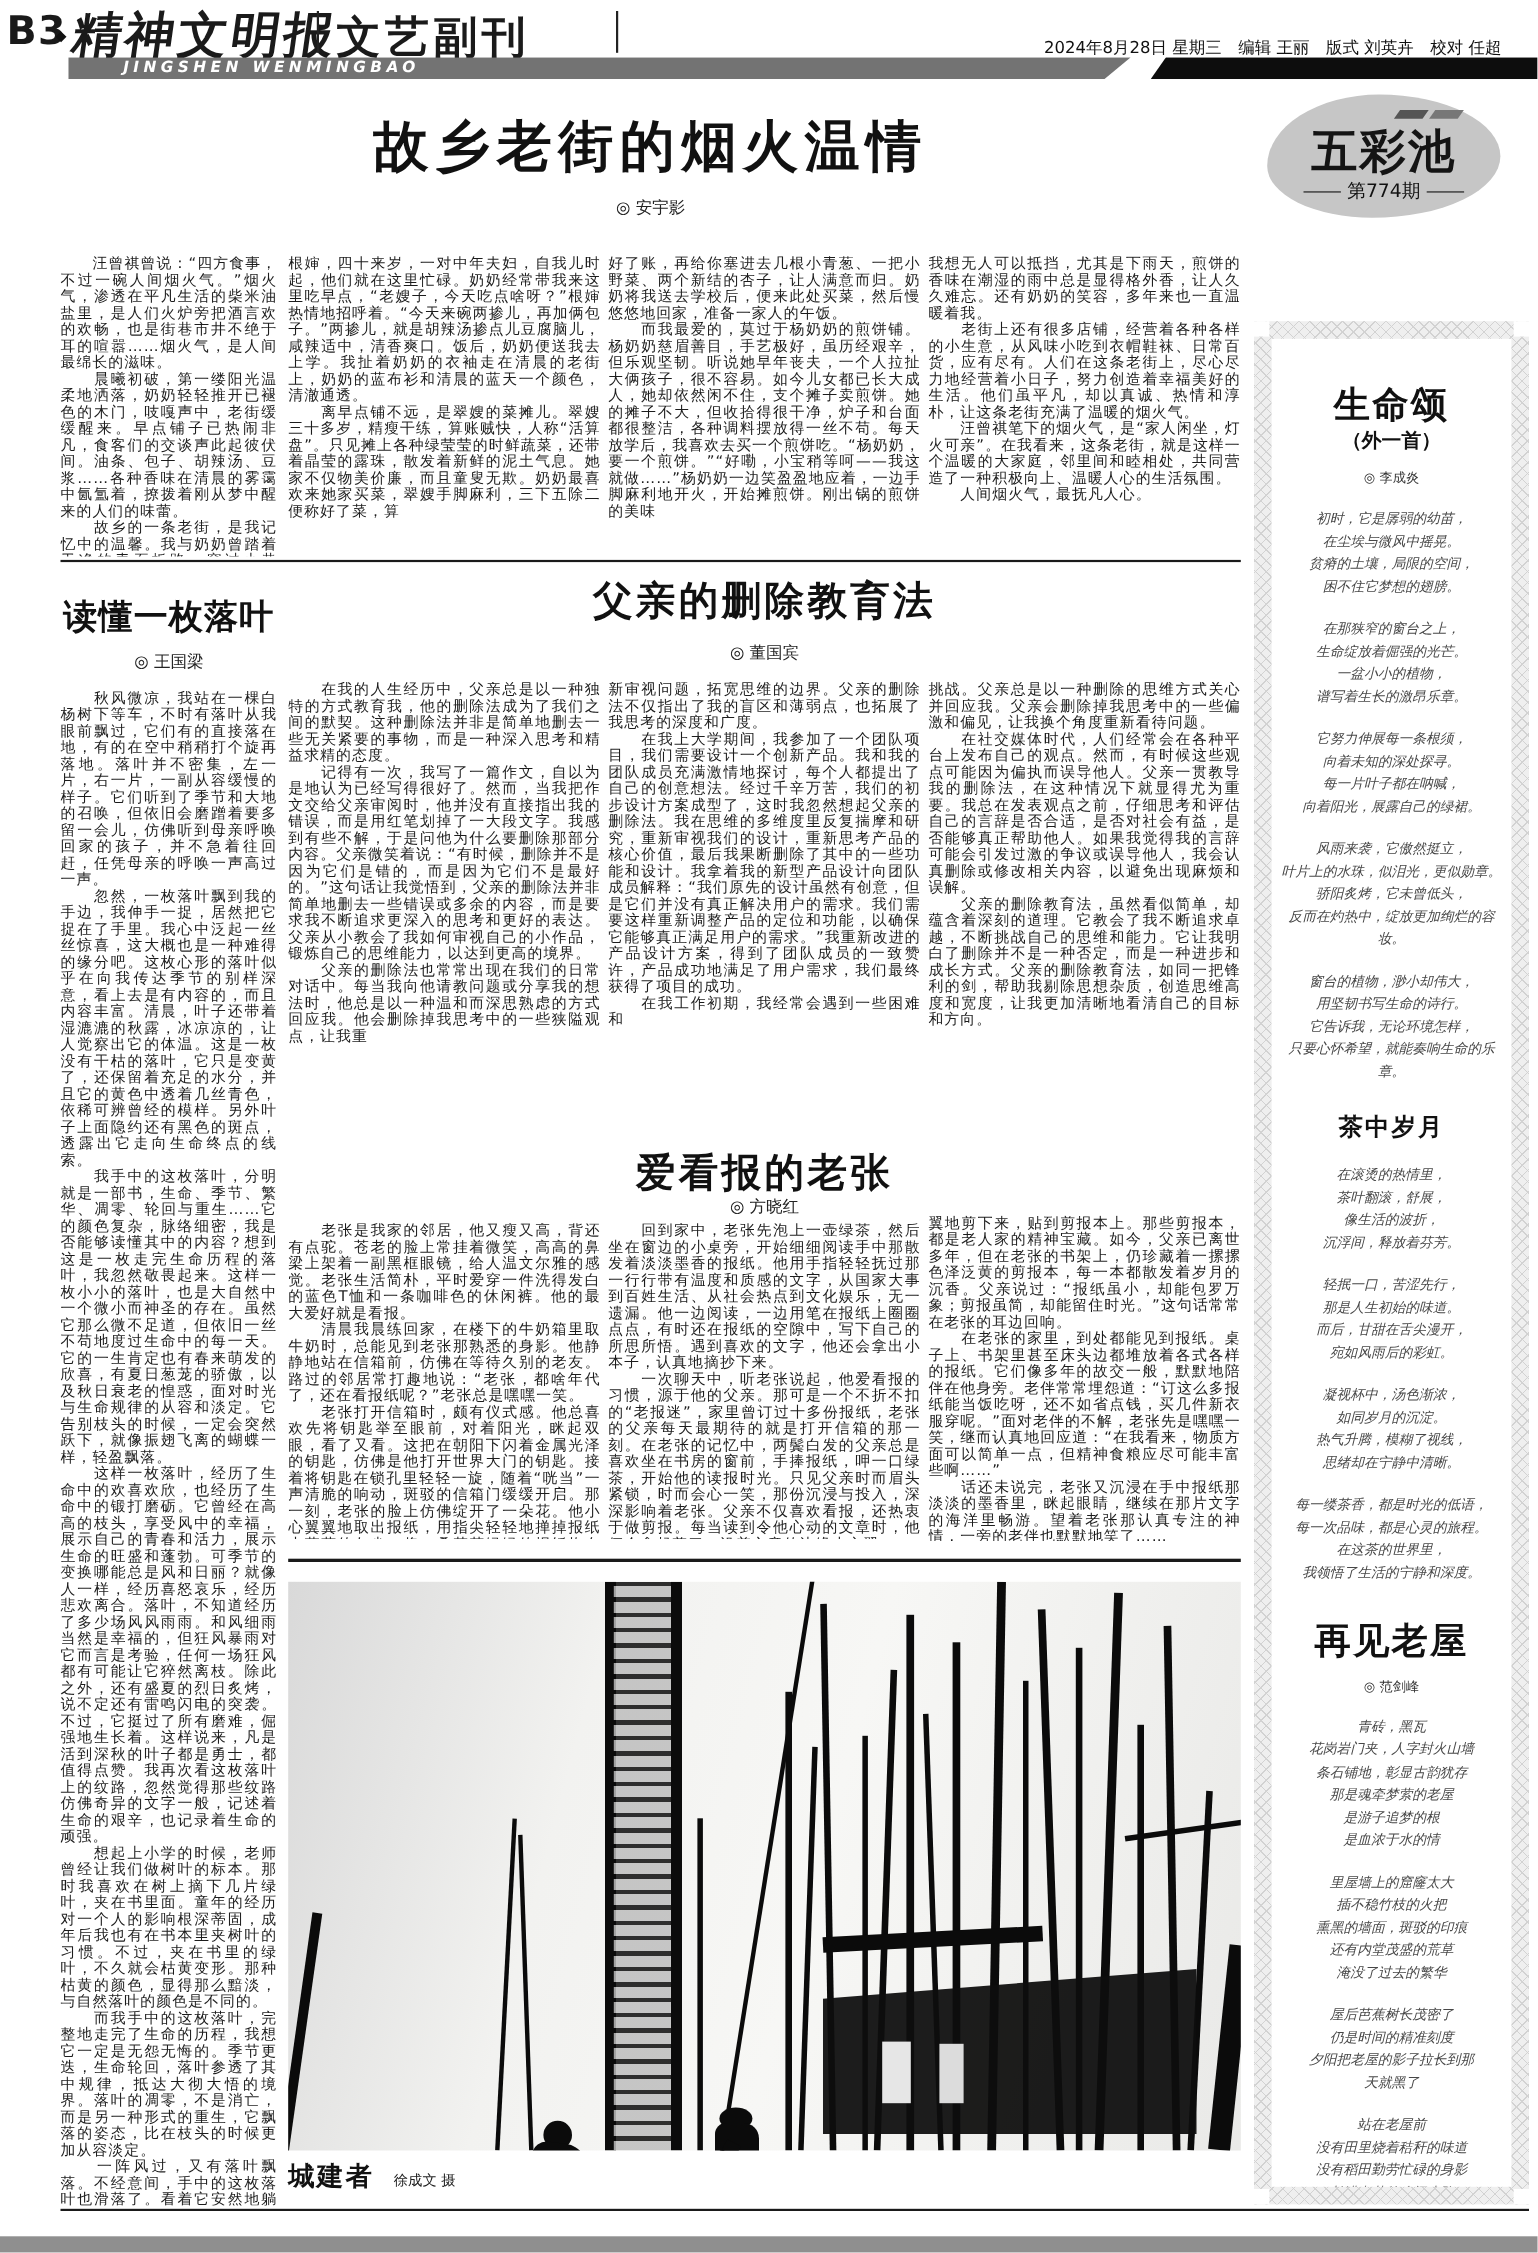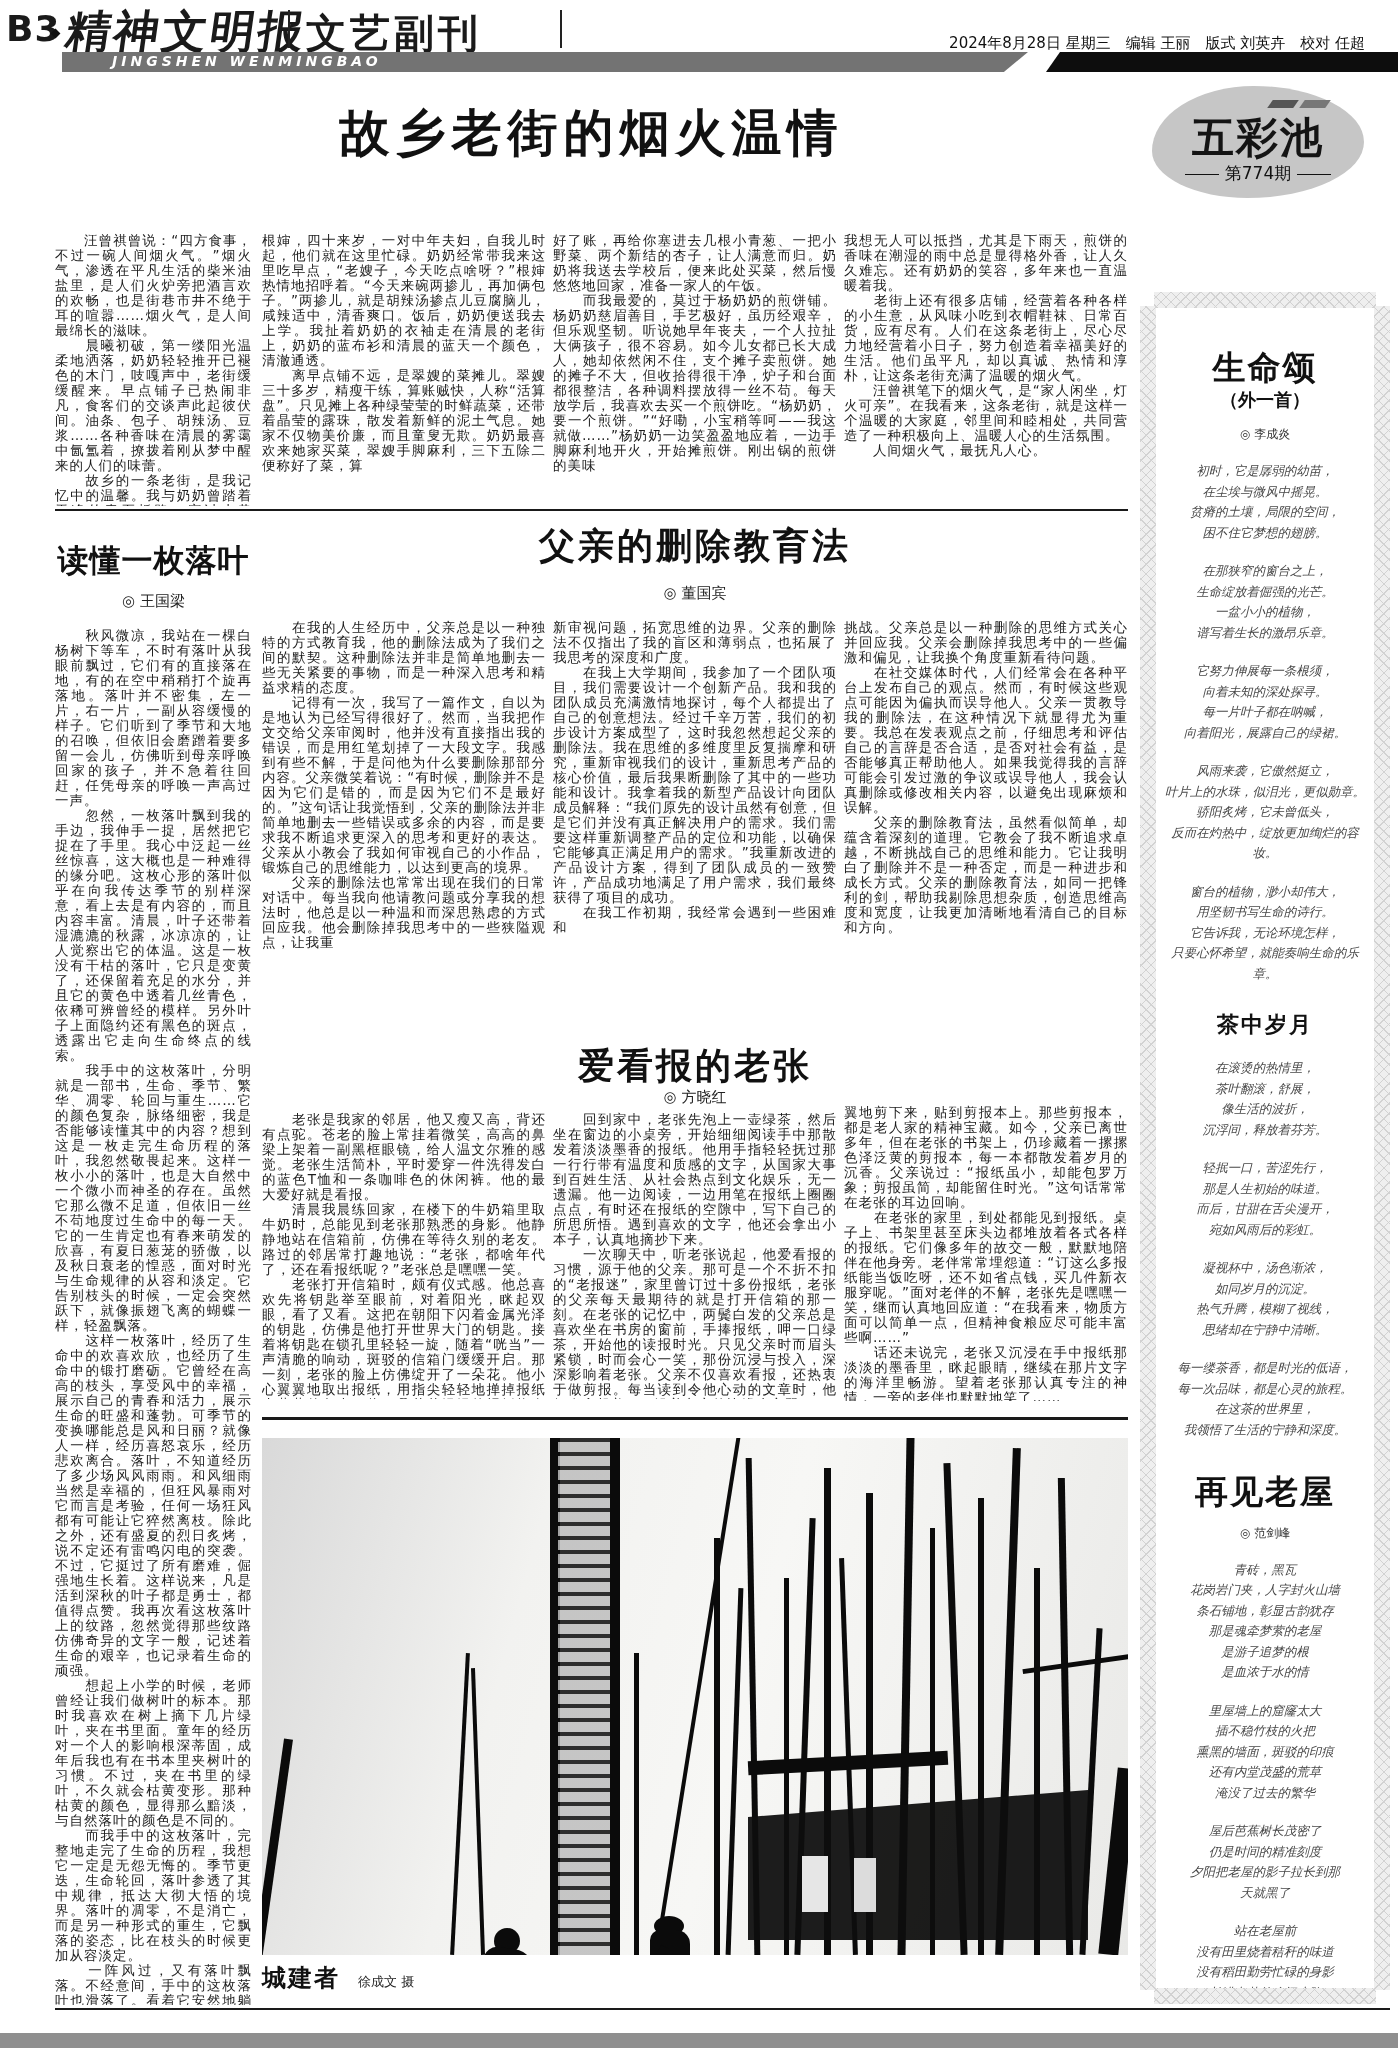--- a/index.html
+++ b/index.html
@@ -73,20 +73,21 @@
   <div class="hdr-sep2"></div>
   <div class="date-line">
     <span>2024年8月28日 星期三</span>　<span>编辑 王丽　版式 刘英卉　校对 任超</span>
   </div>
   <div class="pinyin-bar">
     <div class="pinyin">JINGSHEN WENMINGBAO</div>
   </div>
   <div class="black-bar"></div>
 
   <div class="art-title" style="left:55px;top:100px;width:1073px;font-size:50px;letter-spacing:6px;">故乡老街的烟火温情</div>
+  <div class="art-author" style="left:55px;top:180px;width:1073px;">◎ 安宇影</div>
   <div class="col body-text" style="left:55px;top:233px;width:197px;height:273px;">　　汪曾祺曾说：“四方食事，不过一碗人间烟火气。”烟火气，渗透在平凡生活的柴米油盐里，是人们火炉旁把酒言欢的欢畅，也是街巷市井不绝于耳的喧嚣……烟火气，是人间最绵长的滋味。
 　　晨曦初破，第一缕阳光温柔地洒落，奶奶轻轻推开已褪色的木门，吱嘎声中，老街缓缓醒来。早点铺子已热闹非凡，食客们的交谈声此起彼伏间。油条、包子、胡辣汤、豆浆……各种香味在清晨的雾霭中氤氲着，撩拨着刚从梦中醒来的人们的味蕾。
 　　故乡的一条老街，是我记忆中的温馨。我与奶奶曾踏着干净的青石板路，穿过小巷弄，抵达那熟悉的早点铺。店主根叔、</div>
   <div class="col body-text" style="left:262px;top:233px;width:284px;height:273px;">根婶，四十来岁，一对中年夫妇，自我儿时起，他们就在这里忙碌。奶奶经常带我来这里吃早点，“老嫂子，今天吃点啥呀？”根婶热情地招呼着。“今天来碗两掺儿，再加俩包子。”两掺儿，就是胡辣汤掺点儿豆腐脑儿，咸辣适中，清香爽口。饭后，奶奶便送我去上学。我扯着奶奶的衣袖走在清晨的老街上，奶奶的蓝布衫和清晨的蓝天一个颜色，清澈通透。
 　　离早点铺不远，是翠嫂的菜摊儿。翠嫂三十多岁，精瘦干练，算账贼快，人称“活算盘”。只见摊上各种绿莹莹的时鲜蔬菜，还带着晶莹的露珠，散发着新鲜的泥土气息。她家不仅物美价廉，而且童叟无欺。奶奶最喜欢来她家买菜，翠嫂手脚麻利，三下五除二便称好了菜，算</div>
   <div class="col body-text" style="left:553px;top:233px;width:284px;height:273px;">好了账，再给你塞进去几根小青葱、一把小野菜、两个新结的杏子，让人满意而归。奶奶将我送去学校后，便来此处买菜，然后慢悠悠地回家，准备一家人的午饭。
 　　而我最爱的，莫过于杨奶奶的煎饼铺。杨奶奶慈眉善目，手艺极好，虽历经艰辛，但乐观坚韧。听说她早年丧夫，一个人拉扯大俩孩子，很不容易。如今儿女都已长大成人，她却依然闲不住，支个摊子卖煎饼。她的摊子不大，但收拾得很干净，炉子和台面都很整洁，各种调料摆放得一丝不苟。每天放学后，我喜欢去买一个煎饼吃。“杨奶奶，要一个煎饼。”“好嘞，小宝稍等呵——我这就做……”杨奶奶一边笑盈盈地应着，一边手脚麻利地开火，开始摊煎饼。刚出锅的煎饼的美味</div>
   <div class="col body-text" style="left:844px;top:233px;width:284px;height:273px;">我想无人可以抵挡，尤其是下雨天，煎饼的香味在潮湿的雨中总是显得格外香，让人久久难忘。还有奶奶的笑容，多年来也一直温暖着我。
 　　老街上还有很多店铺，经营着各种各样的小生意，从风味小吃到衣帽鞋袜、日常百货，应有尽有。人们在这条老街上，尽心尽力地经营着小日子，努力创造着幸福美好的生活。他们虽平凡，却以真诚、热情和淳朴，让这条老街充满了温暖的烟火气。
 　　汪曾祺笔下的烟火气，是“家人闲坐，灯火可亲”。在我看来，这条老街，就是这样一个温暖的大家庭，邻里间和睦相处，共同营造了一种积极向上、温暖人心的生活氛围。

